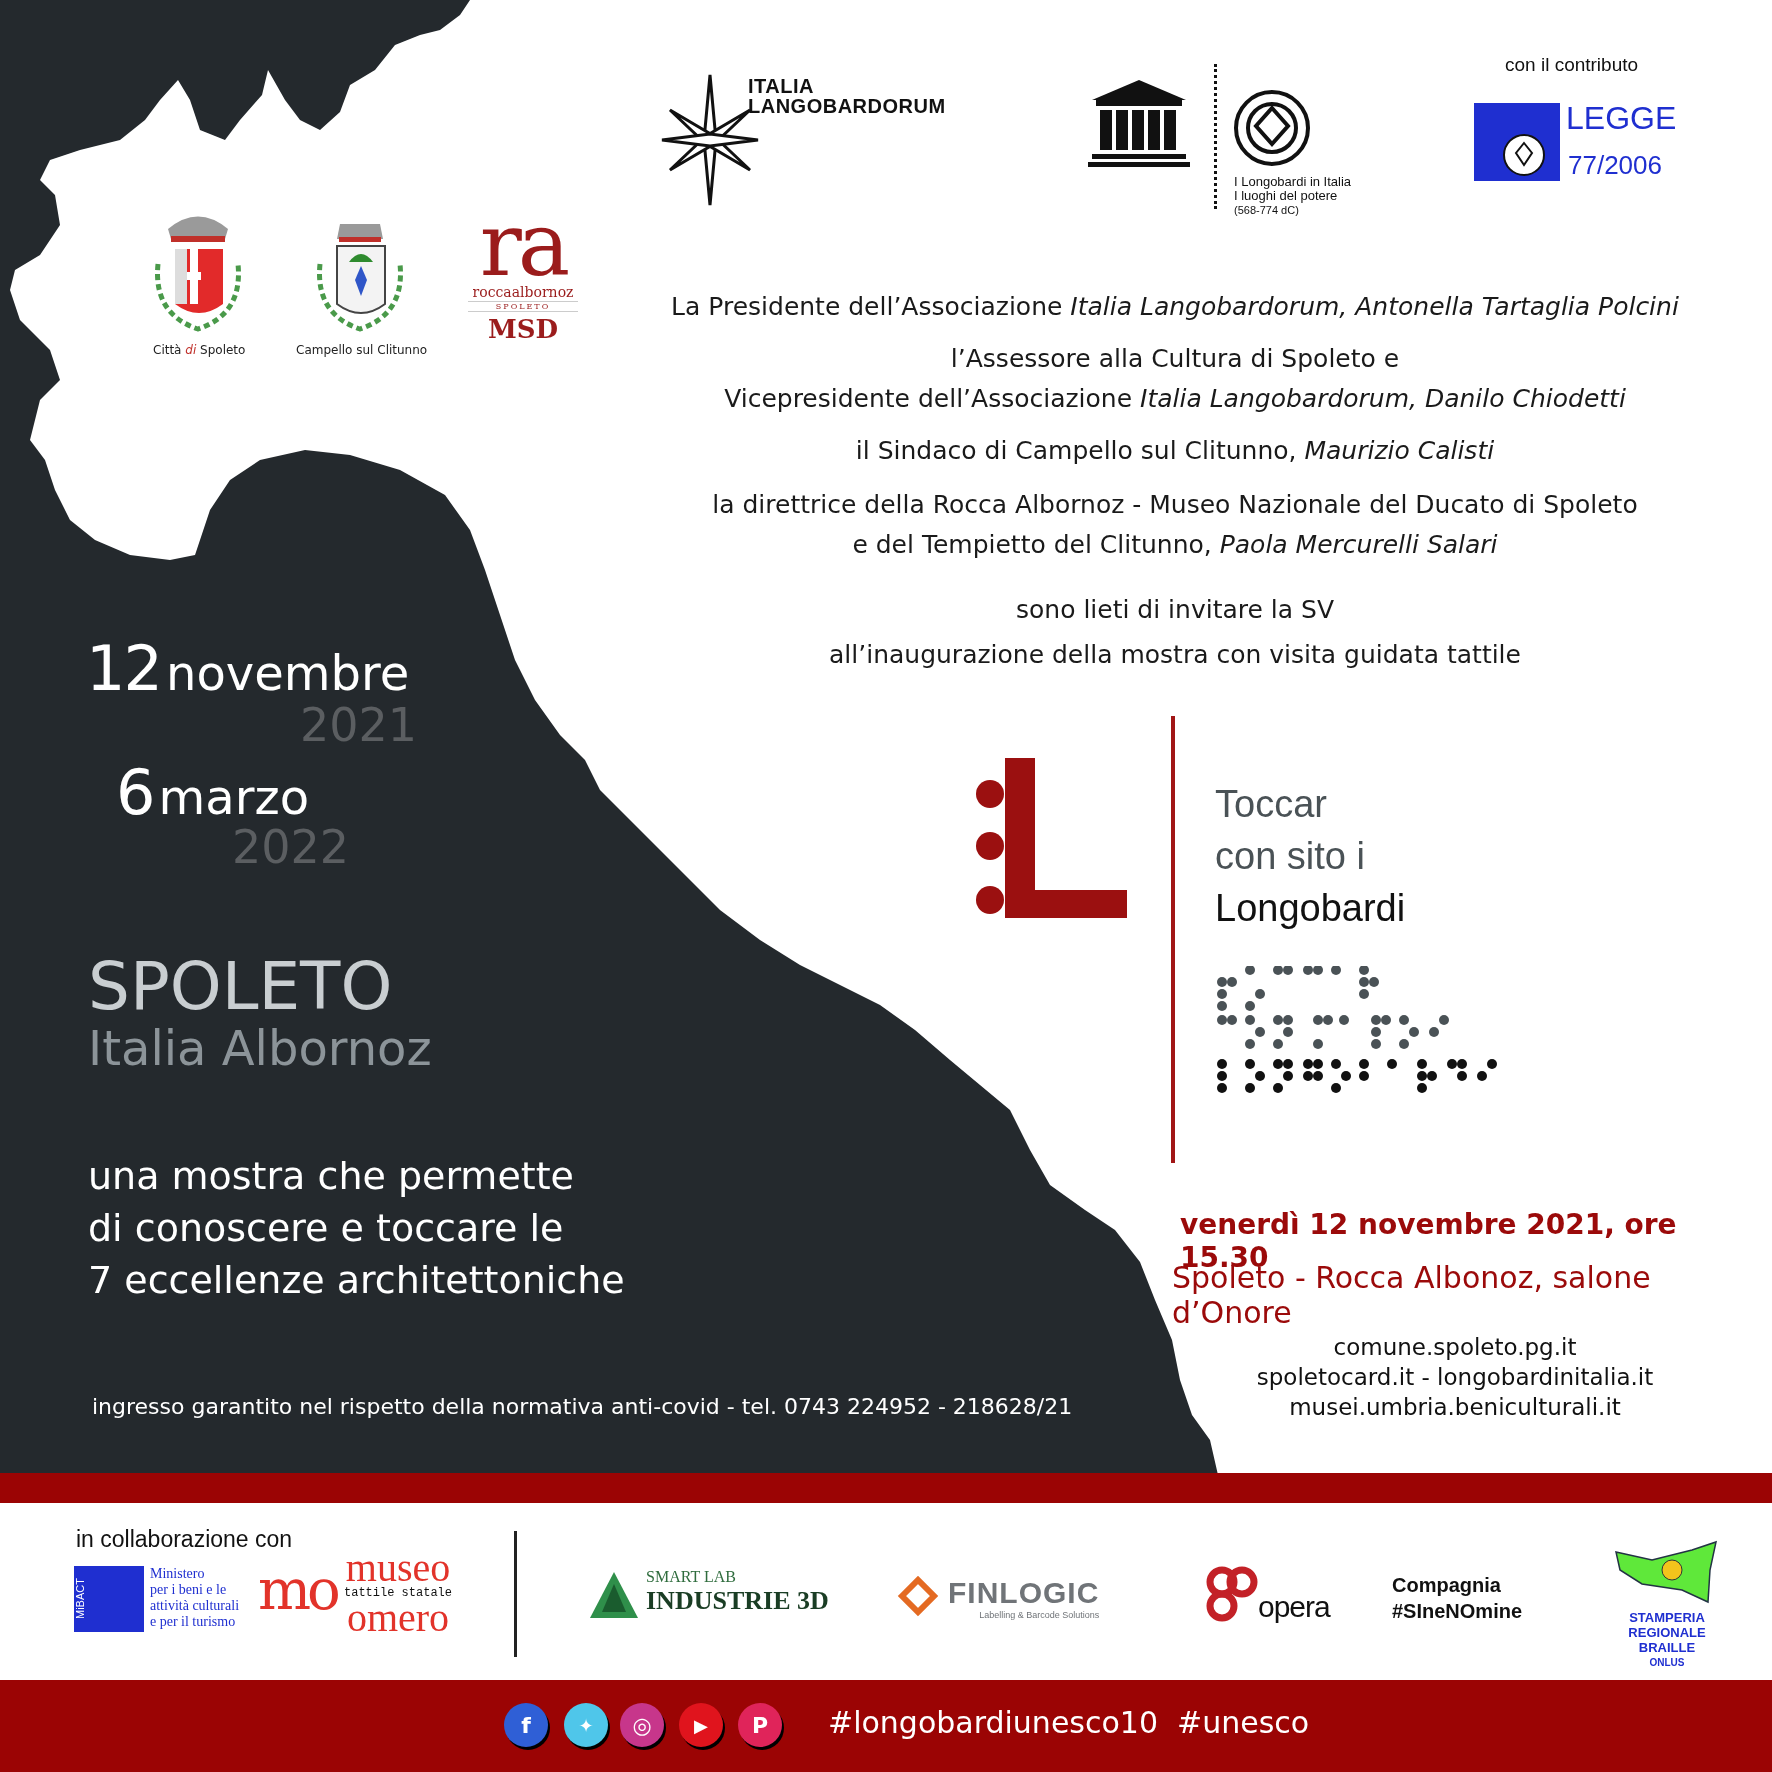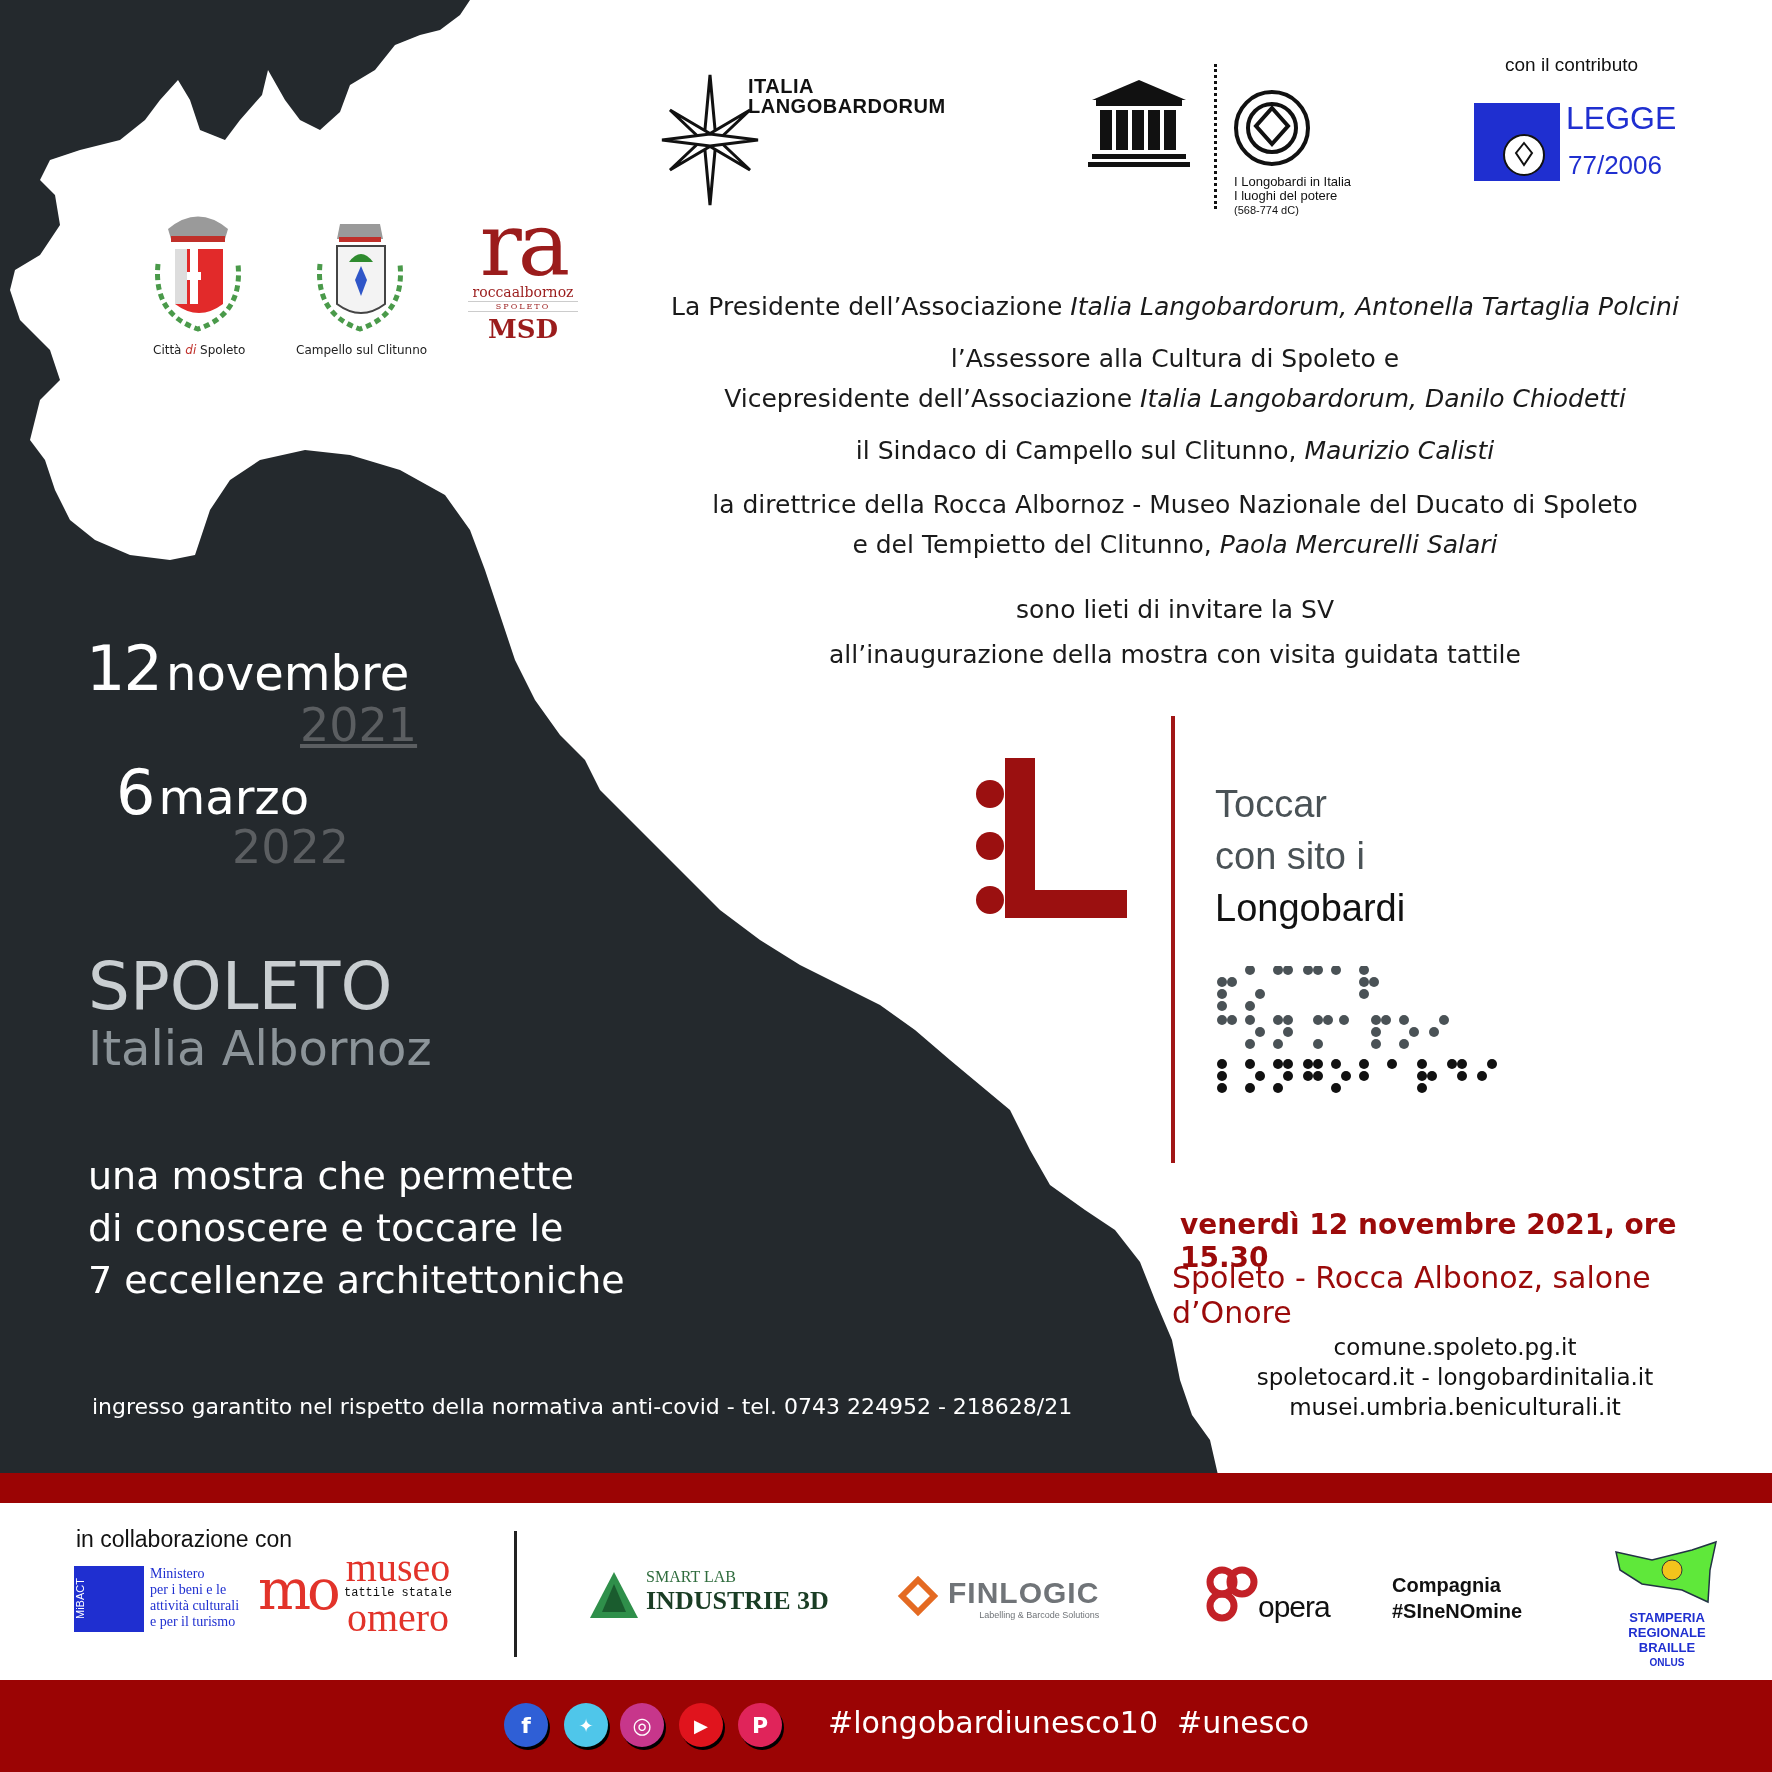--- a/index.html
+++ b/index.html
@@ -140,21 +140,21 @@
 <div class="inv" style="top:432px;"><span>il Sindaco di Campello sul Clitunno, </span><i>Maurizio Calisti</i></div>
 <div class="inv" style="top:486px;">la direttrice della Rocca Albornoz - Museo Nazionale del Ducato di Spoleto</div>
 <div class="inv" style="top:526px;"><span>e del Tempietto del Clitunno, </span><i>Paola Mercurelli Salari</i></div>
 <div class="inv" style="top:591px;">sono lieti di invitare la SV</div>
 <div class="inv" style="top:636px;">all’inaugurazione della mostra con visita guidata tattile</div>
 
 <div class="abs" style="left:86px;top:632px;">
   <span class="date-big">12</span>
   <span class="date-mo">novembre</span>
 </div>
-<div class="abs date-yr" style="left:300px;top:698px;text-decoration:underline;">2021</div>
+<div class="abs date-yr" style="left:300px;top:698px;">2021</div>
 <div class="abs" style="left:116px;top:756px;">
   <span class="date-big">6</span>
   <span class="date-mo">marzo</span>
 </div>
 <div class="abs date-yr" style="left:204px;top:820px;margin-left:28px;">2022</div>
 
 <div class="abs spoleto">SPOLETO</div>
 <div class="abs rocca">Italia Albornoz</div>
 
 <div class="abs mostra">

